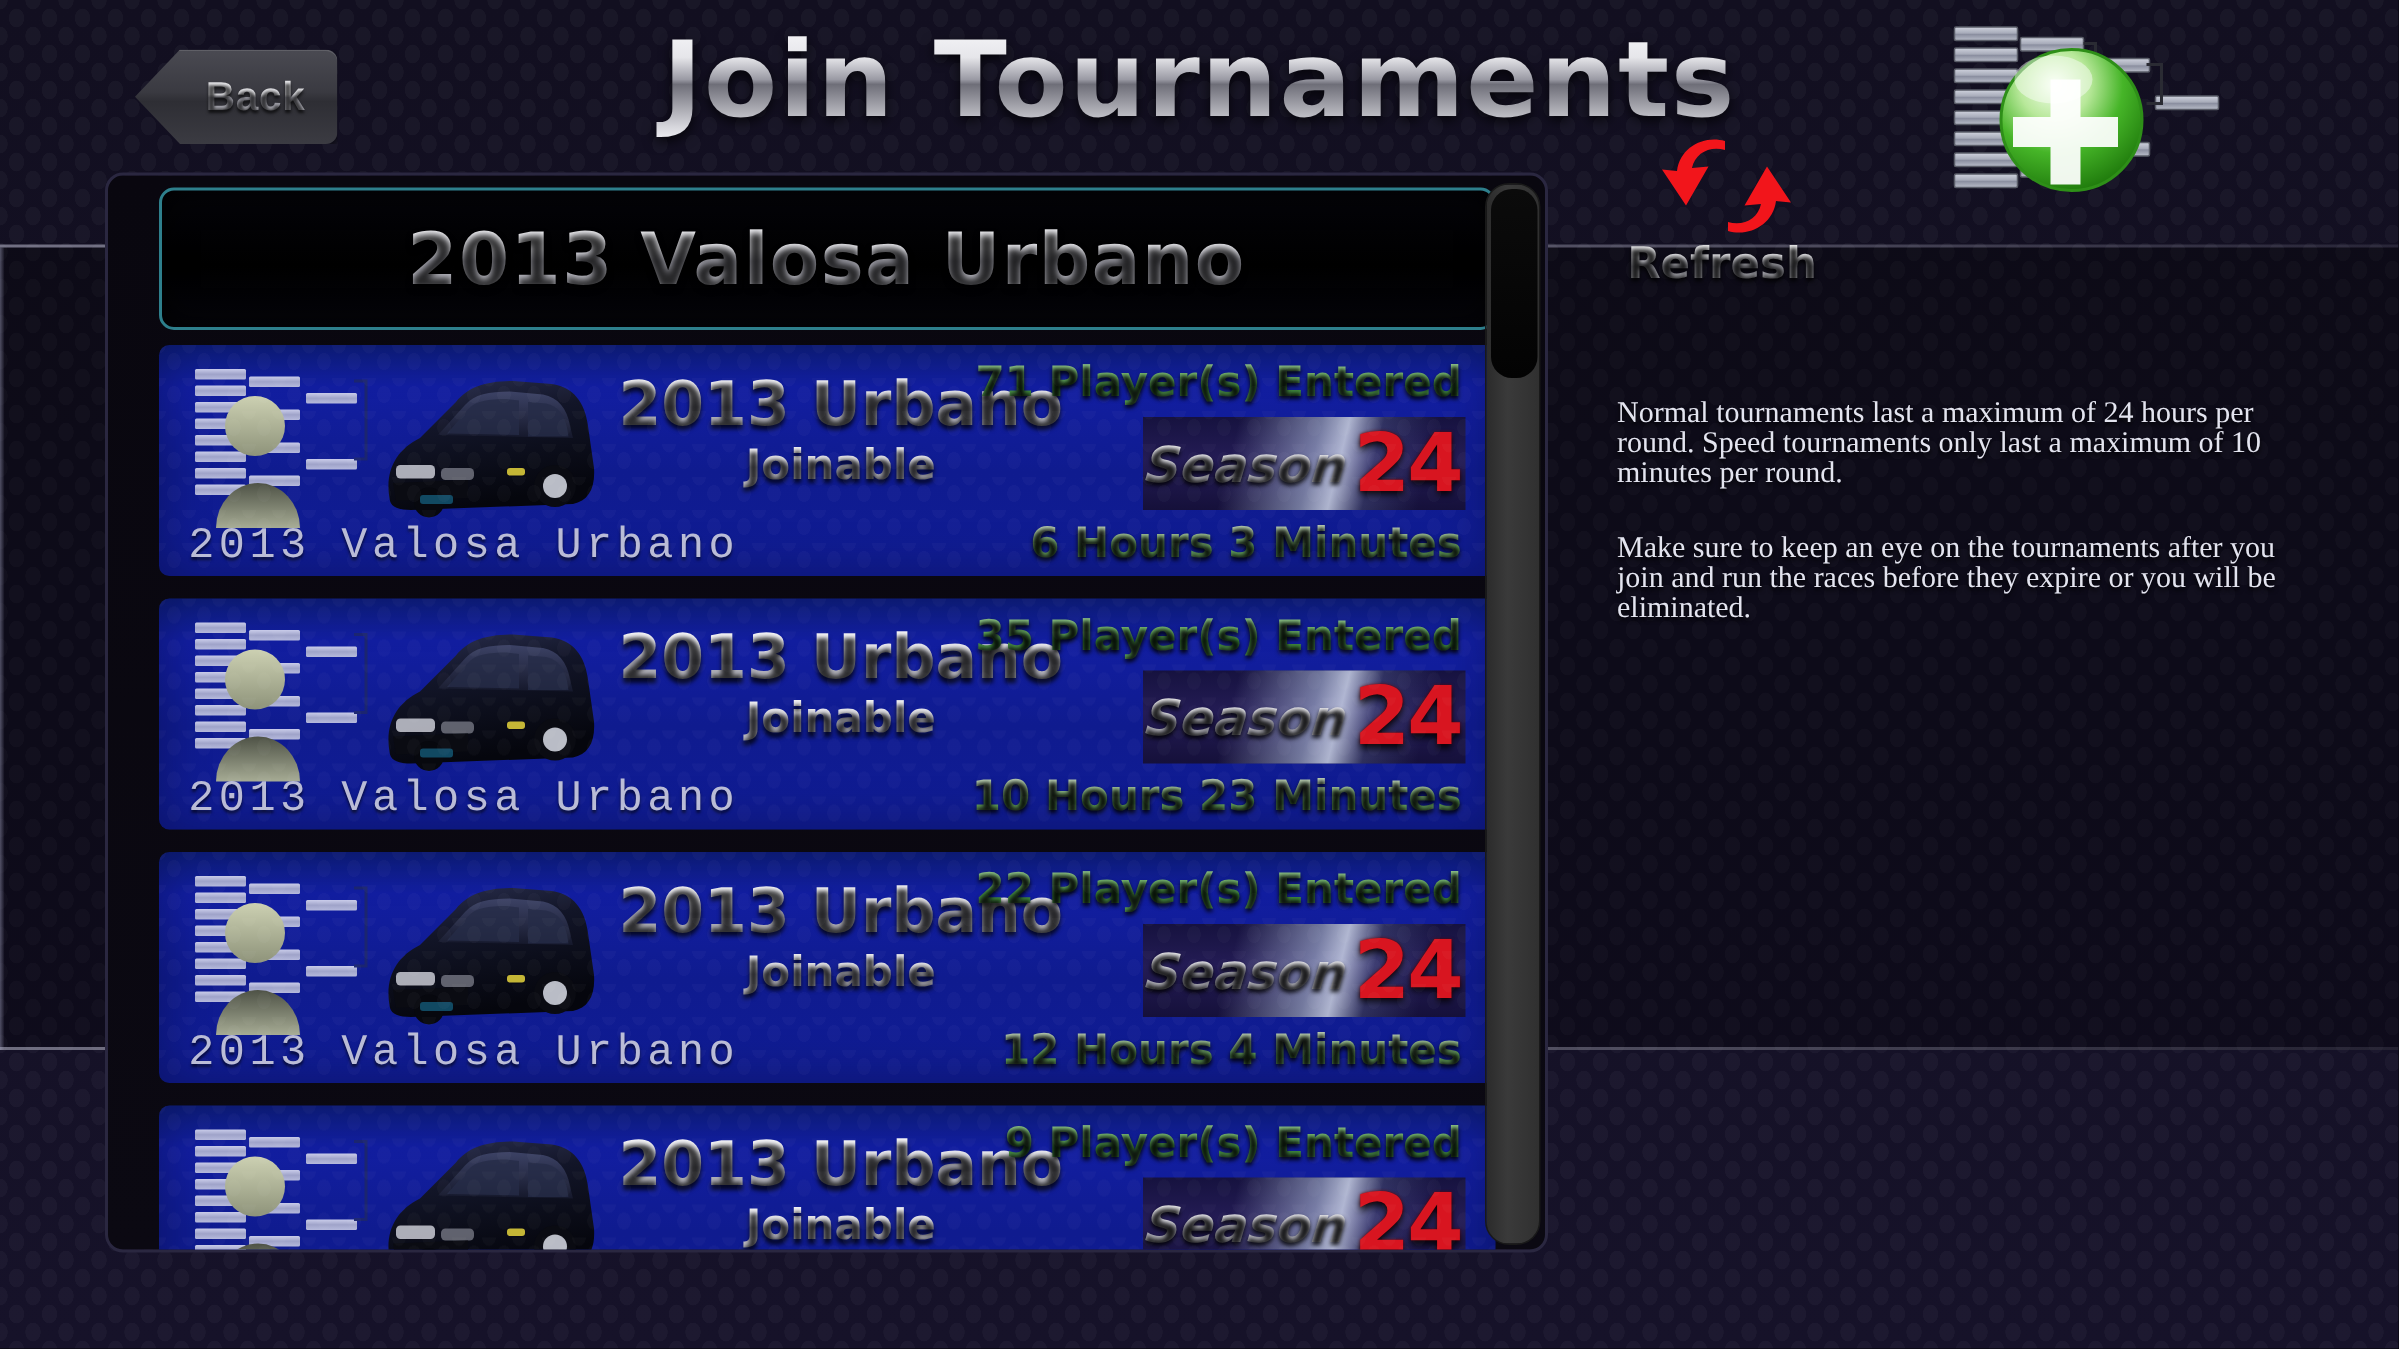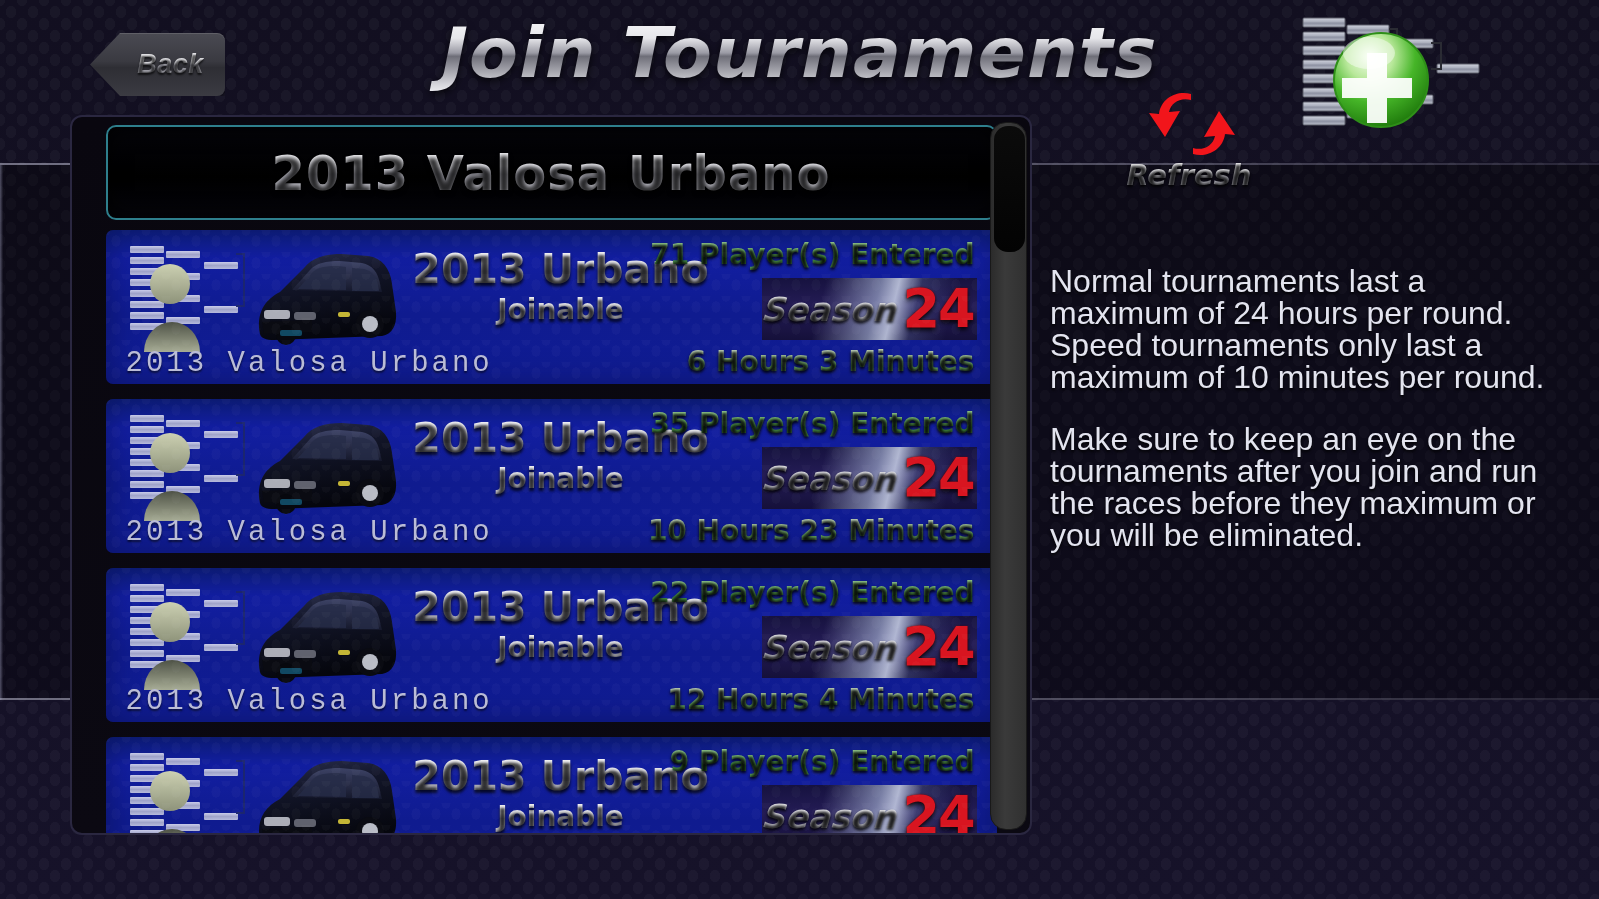--- a/index.html
+++ b/index.html
@@ -26,21 +26,21 @@
   }
   #bg-bands{ position:absolute; inset:0; }
   .band{ position:absolute; left:0; right:0; }
   .band.dark{ background:rgba(0,0,0,.30); }
   .hline{ position:absolute; left:0; right:0; height:2px;
           background:linear-gradient(90deg, rgba(190,190,210,.55), rgba(190,190,210,.35) 70%, rgba(190,190,210,.12)); }
   .vedge{ position:absolute; top:0; bottom:0; width:3px;
           background:linear-gradient(90deg, rgba(160,160,190,.45), rgba(60,60,90,.05)); }
 
   
-  #topbar{ position:absolute; left:0; top:0; width:1599px; height:165px;font-style:italic; }
+  #topbar{ position:absolute; left:0; top:0; width:1599px; height:165px; }
 
   #back-btn{
     position:absolute; left:90px; top:33px; width:135px; height:63px;
     background:linear-gradient(180deg,#4a4a52 0%, #3a3a41 45%, #2e2e34 55%, #3b3b42 100%);
     clip-path: polygon(30px 0, 100% 0, 100% 100%, 30px 100%, 0 50%);
     border-radius:0 8px 8px 0;
     display:flex; align-items:center; justify-content:center;
     box-shadow:inset 0 1px 0 rgba(255,255,255,.12), 0 2px 5px rgba(0,0,0,.6);
     cursor:pointer;
   }
@@ -62,21 +62,21 @@
     -webkit-background-clip:text; background-clip:text; color:transparent;
     filter:drop-shadow(0 3px 4px rgba(0,0,0,.75));
     transform:scaleX(1.02);
   }
 
   
   #bracket-logo{ position:absolute; right:90px; top:8px; width:230px; height:140px; }
   #bracket-logo svg{ width:100%; height:100%; }
 
   
-  #refresh-btn{ position:absolute; left:1078px; top:88px; width:140px; height:110px; cursor:pointer;margin-left:41px; }
+  #refresh-btn{ position:absolute; left:1078px; top:88px; width:140px; height:110px; cursor:pointer; }
   #refresh-icon{ position:absolute; left:28px; top:0; width:90px; height:72px; }
   #refresh-label{
     position:absolute; left:0; right:0; top:70px; text-align:center;
     font-size:29px; font-weight:bold;
     font-family:"DejaVu Sans", sans-serif;
     background:linear-gradient(180deg,#ffffff 0%,#e2e2e6 40%,#9d9da6 58%,#d6d6dc 100%);
     -webkit-background-clip:text; background-clip:text; color:transparent;
     text-shadow:0 2px 3px rgba(0,0,0,.85);
   }
 
@@ -211,27 +211,28 @@
   #scroll-thumb{
     position:absolute; left:3px; top:3px; width:31px; height:126px;
     background:linear-gradient(180deg,#0b0b0b,#030303);
     border-radius:14px;
     cursor:pointer;
   }
 
   
   #info-panel{ position:absolute; left:1050px; top:265px; width:500px; }
   .info-para{
-    font-family:Liberation Sans, sans-serif;
-    font-size:32px; line-height:1.0;
+    font-family:Liberation Serif, serif;
+    font-size:20px; line-height:1.0;
     color:#e3e4ef;
     text-shadow:0 2px 3px rgba(0,0,0,.9);
     letter-spacing:0px;
     margin-bottom:30px;
     white-space:pre-wrap;
+    margin-left:28px;
   }
 </style>
 </head>
 <body>
 
 <div id="bg"></div>
 <div id="bg-bands">
   <div class="band dark" style="top:165px;height:535px;"></div>
   <div class="hline" style="top:163px;"></div>
   <div class="hline" style="top:698px;"></div>
@@ -654,14 +655,14 @@
   </div>
     </div>
 </div>
 
 <div id="scroll-track">
   <div id="scroll-thumb"></div>
 </div>
 
 <div id="info-panel">
   <div class="info-para">Normal tournaments last a maximum of 24 hours per round. Speed tournaments only last a maximum of 10 minutes per round.</div>
-  <div class="info-para">Make sure to keep an eye on the tournaments after you join and run the races before they maximum or you will be eliminated.</div>
+  <div class="info-para">Make sure to keep an eye on the tournaments after you join and run the races before they expire or you will be eliminated.</div>
 </div>
 
 </body></html>

